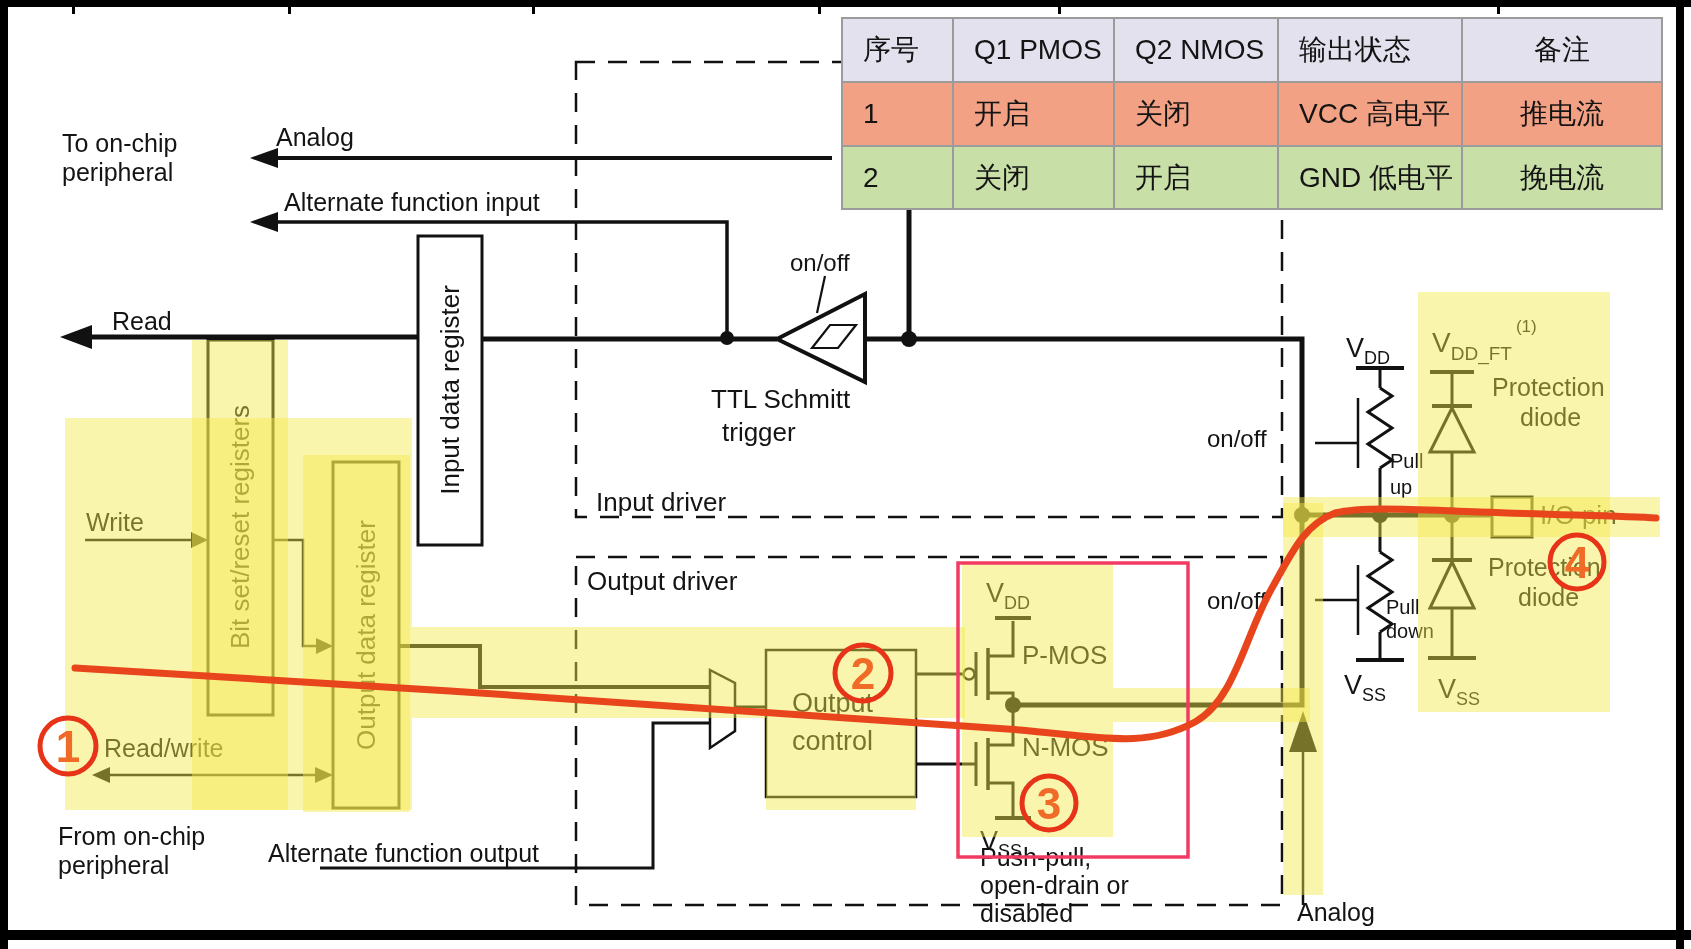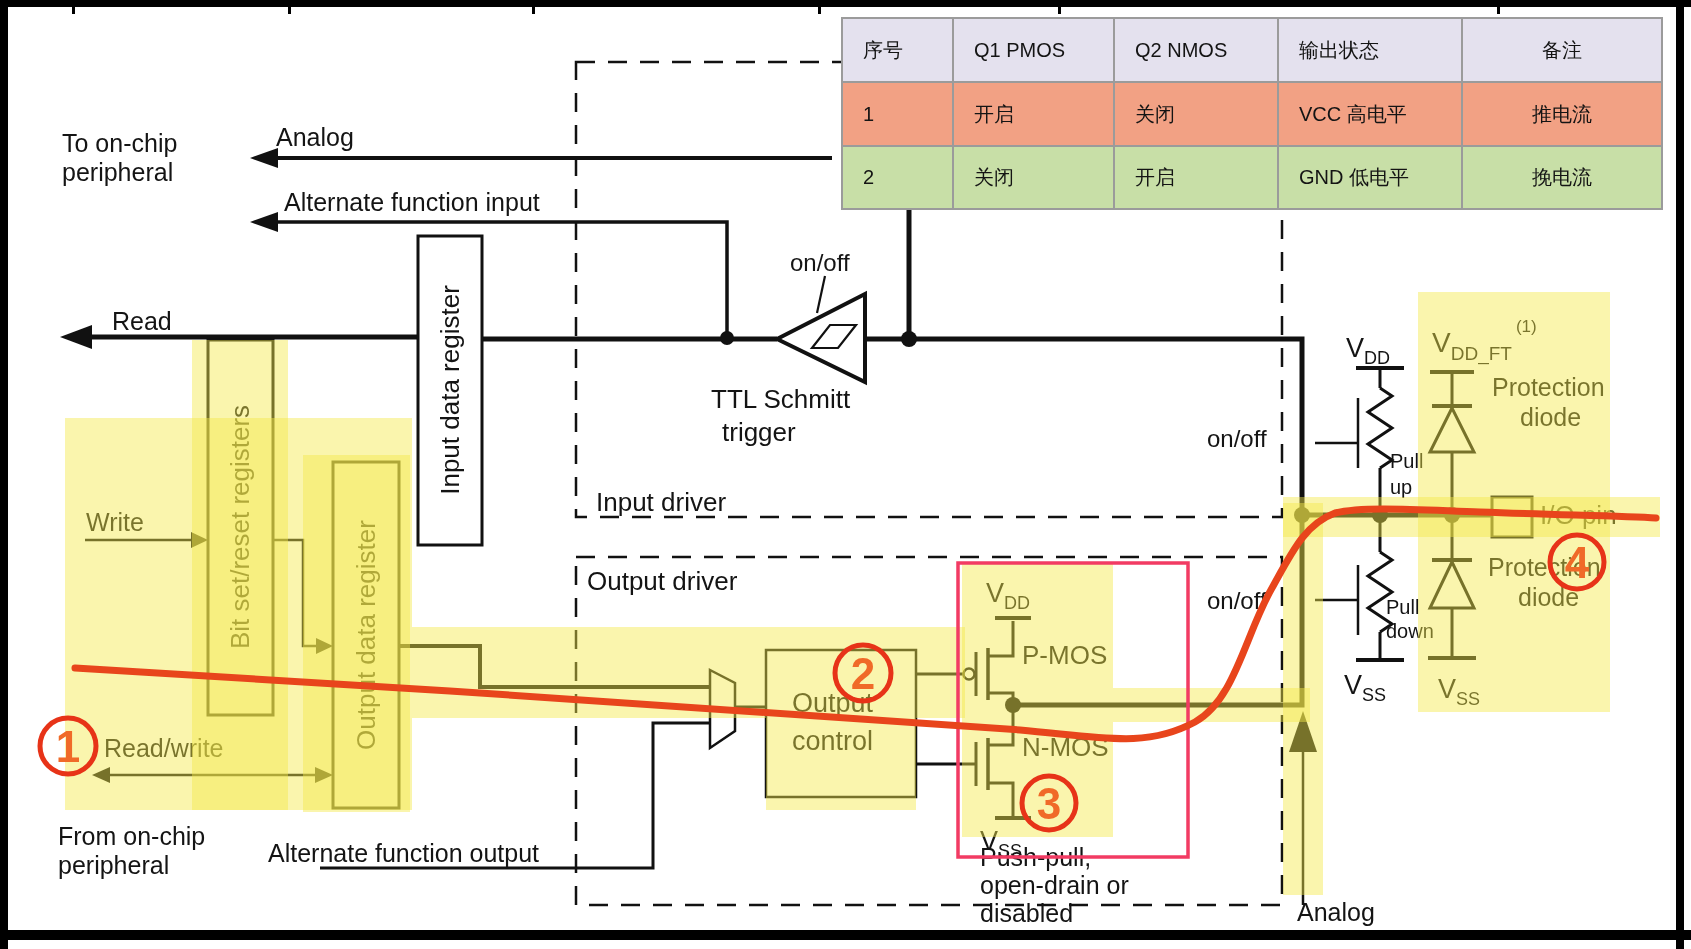--- a/index.html
+++ b/index.html
@@ -2,21 +2,21 @@
 <html><head>
 <meta charset="utf-8">
 <style>
   html,body{margin:0;padding:0;background:#ffffff;}
   #stage{position:relative;width:1691px;height:949px;background:#ffffff;overflow:hidden;
          font-family:"Liberation Sans", sans-serif;}
   #diagram-svg{position:absolute;left:0;top:0;z-index:1;}
   
   #state-table{position:absolute;left:841px;top:17px;z-index:5;border-collapse:collapse;
                table-layout:fixed;font-family:"Liberation Sans", sans-serif;}
-  #state-table td,#state-table th{border:2px solid #9b9b9b;font-size:20px;font-weight:normal;
+  #state-table td,#state-table th{border:2px solid #9b9b9b;font-size:28px;font-weight:normal;
                color:#141414;padding:0 0 0 20px;text-align:left;white-space:nowrap;overflow:hidden;}
   #state-table th{background:#e4e1ee;}
   #state-table .col-last{text-align:center;padding:0;}
   #state-table tr.row-push td{background:#f2a184;}
   #state-table tr.row-pull td{background:#c8dfa7;}
   #state-table tr{height:64px;}
 </style>
 </head>
 <body>
 

